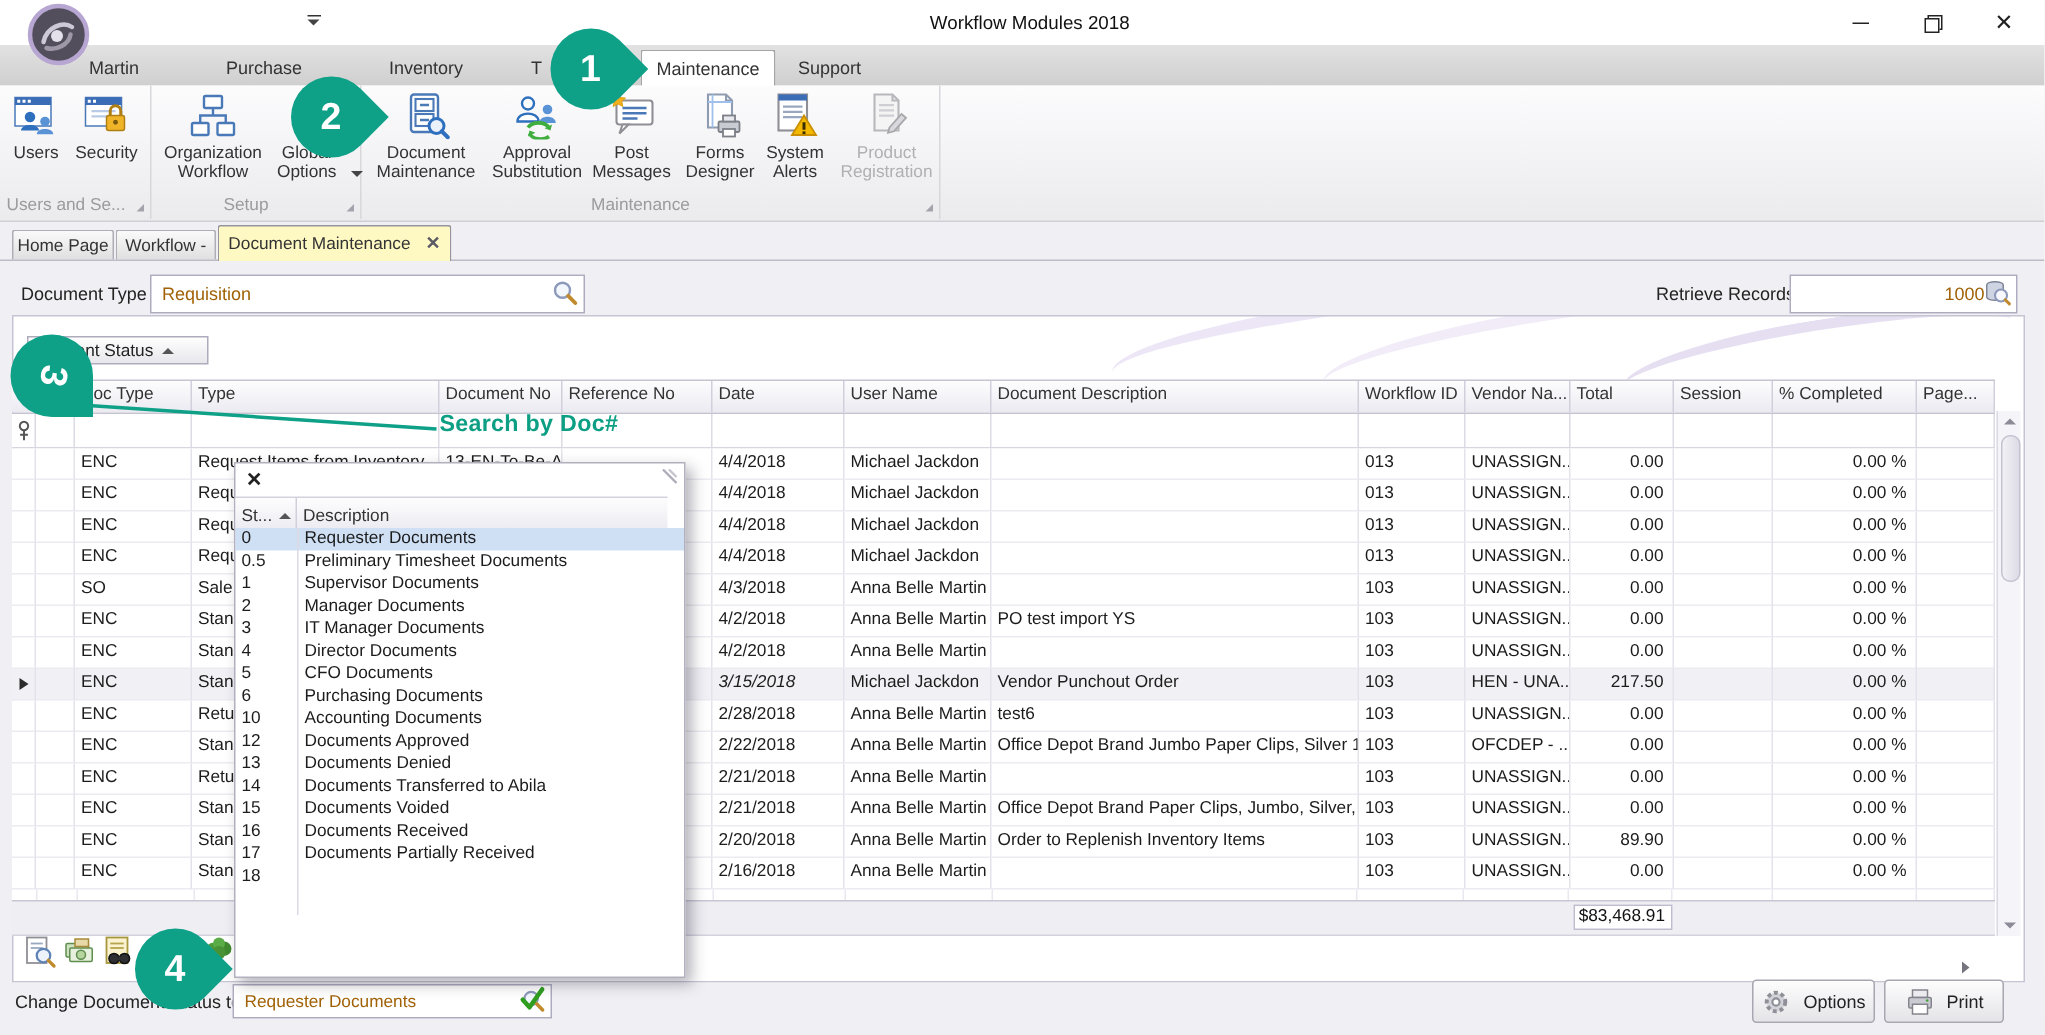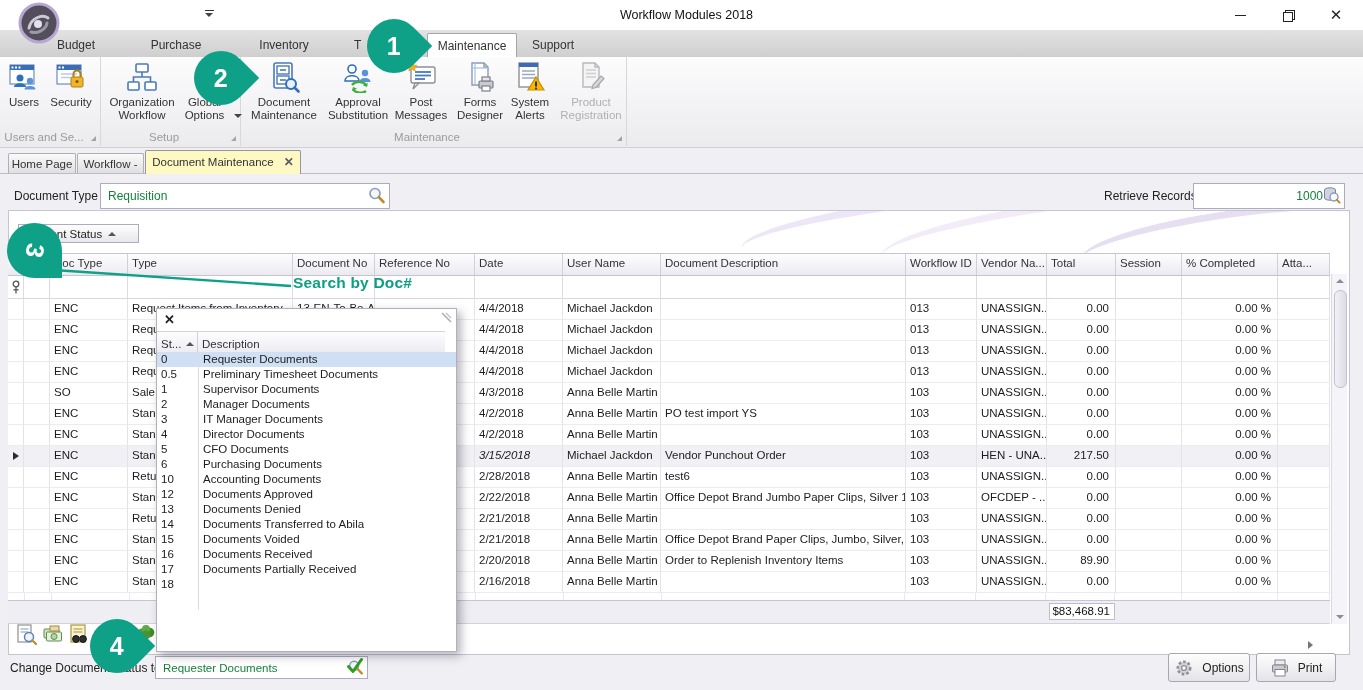--- a/index.html
+++ b/index.html
@@ -47,21 +47,21 @@
   
   #doctabs{left:0;top:148px;width:1363px;height:25px;}
   .dtab{position:absolute;top:5px;height:20px;line-height:20px;font-size:11.5px;color:#333;text-align:center;background:linear-gradient(#fafafa,#dededf);border:1px solid #aeaeb4;border-bottom:none;border-radius:2px 2px 0 0;}
   .dtab.active{top:2px;height:23px;line-height:23px;background:#fef9c3;border-color:#96959e;z-index:2;}
   .dtab .closex{margin-left:10px;color:#5b5b66;font-weight:bold;font-size:12px;}
 
   
   #content{left:0;top:173px;width:1363px;height:517px;background:#f0eff3;border-top:1px solid #bdbcc6;}
   .label12{font-size:12px;color:#222;}
   .inputbox{position:absolute;background:#fff;border:1px solid #aeabbe;}
-  .inputbox input{position:absolute;left:5px;right:22px;top:1px;bottom:1px;border:none;outline:none;font-family:"Liberation Sans",sans-serif;font-size:12px;color:#15803d;background:transparent;width:calc(100% - 28px);}
+  .inputbox input{position:absolute;left:5px;right:22px;top:1px;bottom:1px;border:none;outline:none;font-family:"Liberation Sans",sans-serif;font-size:12px;color:#a16207;background:transparent;width:calc(100% - 28px);}
   .inputbox input.num{text-align:right;}
   .mag-in{position:absolute;right:3px;top:2px;}
 
   #panel{left:8px;top:210px;width:1342px;height:445px;background:#ffffff;border:1px solid #c6c3d2;box-sizing:border-box;}
   #swirlbox{left:320px;top:211px;width:1020px;height:42px;overflow:hidden;pointer-events:none;}
   .swirl{position:absolute;border-radius:50%;}
   #status-btn{left:18px;top:224px;width:121px;height:19px;background:linear-gradient(#fefefe,#e7e7ec);border:1px solid #adabbc;box-sizing:border-box;display:flex;align-items:center;justify-content:center;gap:6px;font-size:11.5px;color:#222;}
 
   
   #grid{left:8px;top:253px;width:1322px;}
@@ -150,21 +150,21 @@
   </div>
 
   <svg class="abs" id="app-logo" viewBox="0 0 44 44">
     <circle cx="22" cy="22" r="19" fill="#534e5b" stroke="#b7a6d1" stroke-width="3"></circle>
     <path d="M12 27 C14 17, 25 13, 31 17" stroke="#cdc9d6" stroke-width="3" fill="none" stroke-linecap="round"></path>
     <path d="M14 31 C20 33, 29 29, 30 22" stroke="#9d97a8" stroke-width="3" fill="none" stroke-linecap="round"></path>
     <circle cx="21" cy="23" r="4" fill="#e4e1ea"></circle>
   </svg>
 
   <div class="abs" id="tabstrip">
-    <div class="rtab" id="rtab-0" style="left:40px;width:72px;">Budget</div>
+    <div class="rtab" id="rtab-0" style="left:40px;width:72px;">Martin</div>
     <div class="rtab" id="rtab-1" style="left:114px;width:124px;">Purchase Order/Invoice</div>
     <div class="rtab" id="rtab-2" style="left:240px;width:88px;">Inventory</div>
     <div class="rtab" id="rtab-3" style="left:332px;width:90px;">T</div>
     <div class="rtab active" id="rtab-4" style="left:427px;width:88px;">Maintenance</div>
     <div class="rtab" id="rtab-5" style="left:518px;width:70px;">Support</div>
   </div>
 
   <div class="abs" id="ribbon">
 
     <div class="rgroup" style="left:0;width:100px;">
@@ -372,21 +372,21 @@
         <div class="hcell" style="width: 82px;">Document No</div>
         <div class="hcell" style="width: 100px;">Reference No</div>
         <div class="hcell" style="width: 88px;">Date</div>
         <div class="hcell" style="width: 98px;">User Name</div>
         <div class="hcell" style="width: 245px;">Document Description</div>
         <div class="hcell" style="width: 71px;">Workflow ID</div>
         <div class="hcell" style="width: 70px;">Vendor Na...</div>
         <div class="hcell" style="width: 69px;">Total</div>
         <div class="hcell" style="width: 66px;">Session</div>
         <div class="hcell" style="width: 96px;">% Completed</div>
-        <div class="hcell" style="width: 52px;">Atta...</div>
+        <div class="hcell" style="width: 52px;">Page...</div>
       </div>
     <div id="grid-filter">
         <div class="fcell" style="width: 16px;">
           <svg width="10" height="15" viewBox="0 0 10 15">
             <circle cx="5" cy="4" r="2.8" fill="none" stroke="#555" stroke-width="1.3"></circle>
             <line x1="5" y1="6.8" x2="5" y2="13.5" stroke="#555" stroke-width="1.3"></line>
             <line x1="2.4" y1="9.8" x2="7.6" y2="9.8" stroke="#555" stroke-width="1.3"></line>
           </svg>
         </div>
         <div class="fcell" style="width: 26px;"></div>

